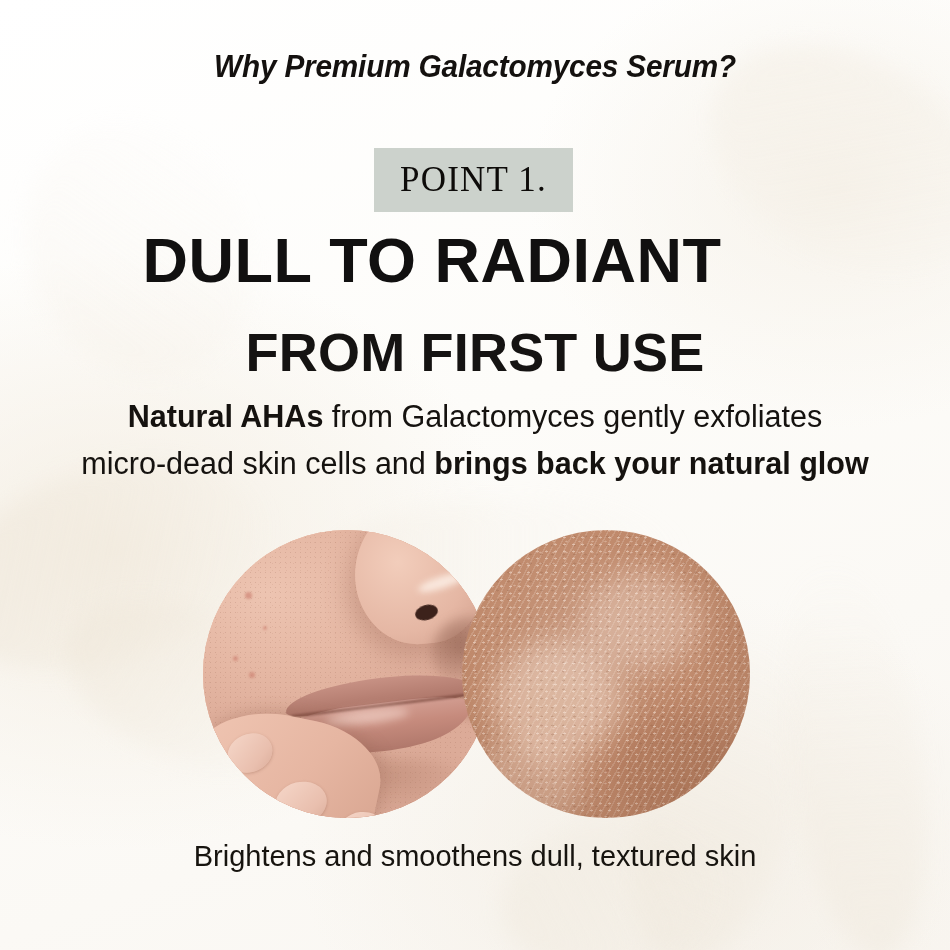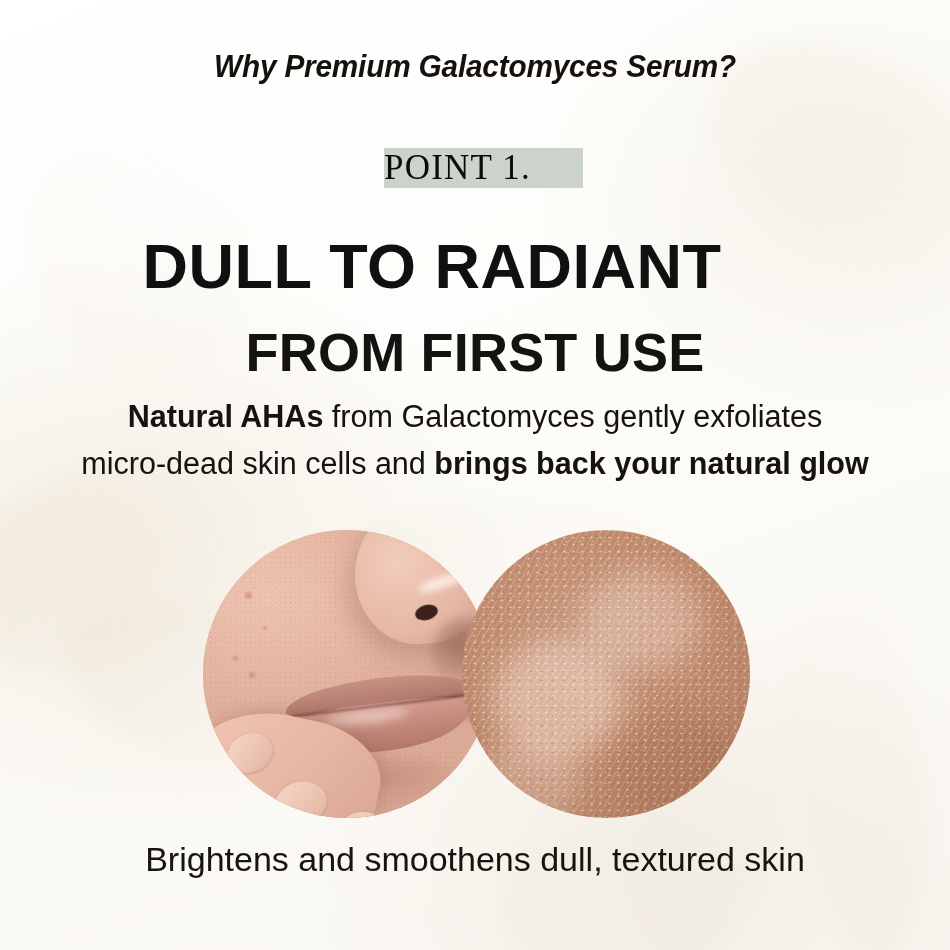--- a/index.html
+++ b/index.html
@@ -69,40 +69,40 @@
     font-weight: 700;
     font-size: 32px;
     letter-spacing: -0.2px;
     color: #14110f;
     transform: scaleX(0.93);
   }
 
   .badge {
     position: absolute;
     top: 148px;
-    left: 384px;
+    left: 374px;
     width: 199px;
-    height: 40px;
+    height: 64px;
     background: #ccd2cc;
     display: flex;
     align-items: center;
-    justify-content: flex-start;
+    justify-content: center;
   }
   .badge-text {
     font-family: "Liberation Serif", serif;
     font-size: 35px;
     letter-spacing: 1.2px;
     color: #0d0b09;
     line-height: 1;
     padding-bottom: 2px;
   }
 
   .headline {
     position: absolute;
-    top: 235px;
+    top: 229px;
     left: 0;
     width: 864px;
     text-align: center;
     font-size: 63px;
     font-weight: 700;
     letter-spacing: 0.5px;
     color: #111010;
     line-height: 1;
   }
 
@@ -133,21 +133,21 @@
   }
   .body-copy b { font-weight: 700; }
   .body-line { display: block; white-space: nowrap; }
 
   .caption {
     position: absolute;
     top: 842px;
     left: 0;
     width: 950px;
     text-align: center;
-    font-size: 34px;
+    font-size: 29px;
     font-weight: 400;
     color: #17140f;
     line-height: 1;
   }
 
   
   .photos { position: absolute; left: 0; top: 0; width: 950px; height: 950px; }
 
   .circle {
     position: absolute;

